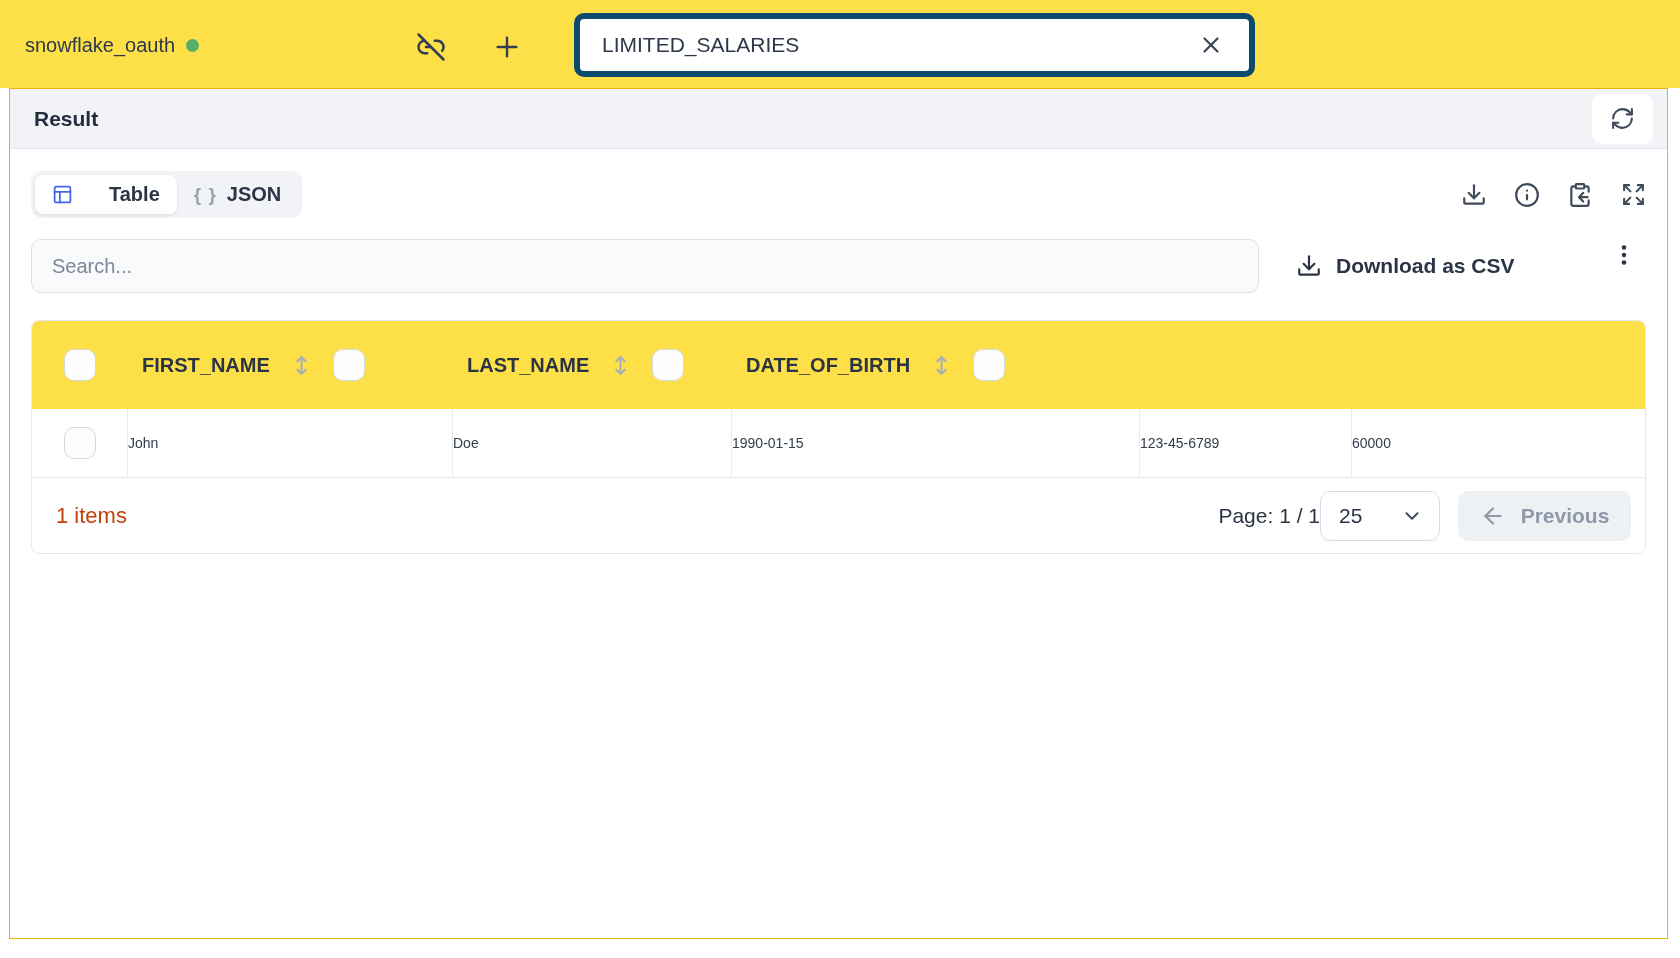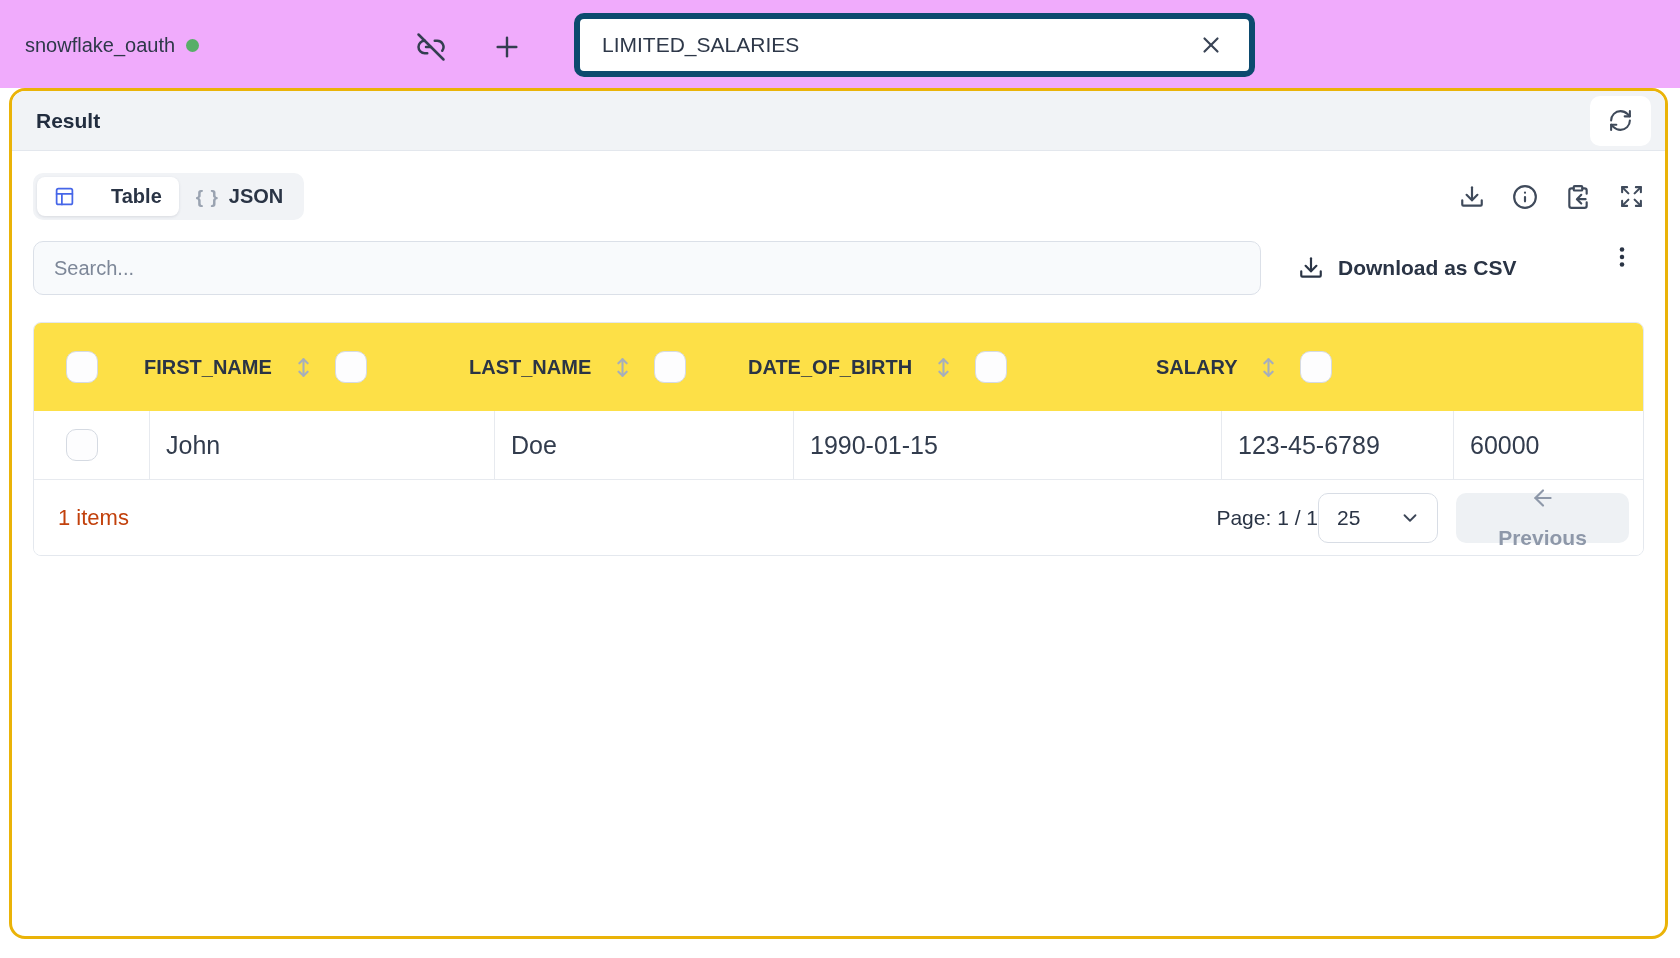--- a/index.html
+++ b/index.html
@@ -1,37 +1,37 @@
 <!DOCTYPE html>
 <html><head>
 <meta charset="utf-8">
 <style>
   * { margin: 0; padding: 0; box-sizing: border-box; }
   html, body { width: 1680px; height: 958px; background: #ffffff; overflow: hidden; }
   body { font-family: "Liberation Sans", "DejaVu Sans", sans-serif; color: #2e3849; }
   svg { display: block; }
 
   
-  .topbar { position: relative; height: 88px; background: #f0abfc; }
+  .topbar { position: relative; height: 88px; background: #fde047; }
   .conn { position: absolute; left: 25px; top: 34px; display: flex; align-items: center; gap: 11px; }
   .conn-name { font-size: 20px; font-weight: 500; color: #2e3849; }
   .conn-dot { width: 13px; height: 13px; border-radius: 50%; background: #58ae68; }
   .icon-btn { background: none; border: none; cursor: pointer; color: #333e50; display: flex; align-items: center; justify-content: center; }
   .unlink-btn { position: absolute; left: 414px; top: 30px; width: 34px; height: 34px; }
   .plus-btn  { position: absolute; left: 490px; top: 30px; width: 34px; height: 34px; }
   .query-box { position: absolute; left: 574px; top: 13px; width: 681px; height: 64px;
                border: 6px solid #0c4a6e; border-radius: 10px; background: #fff;
                display: flex; align-items: center; padding: 0 24px 0 22px; }
   .query-input { flex: 1; border: none; outline: none; font-size: 21px; font-weight: 500;
                  color: #2e3849; font-family: inherit; background: transparent; }
   .query-clear { width: 28px; height: 28px; color: #3a4455; }
 
   
   .panel { position: absolute; left: 9px; top: 88px; width: 1659px; height: 851px;
-           border: 3px solid #eab308; border-radius: 16px; background: #fff; overflow: hidden; }
+           border: 1px solid #eab308; border-radius: 0; background: #fff; overflow: hidden; }
   .panel-header { height: 60px; background: #f1f3f6; border-bottom: 1px solid #e3e7ed;
                   display: flex; align-items: center; padding: 0 14px 0 24px; }
   .panel-title { font-size: 21px; font-weight: 700; color: #222d3f; }
   .refresh-btn { margin-left: auto; width: 61px; height: 50px; background: #fff; border: none;
                  border-radius: 10px; cursor: pointer; color: #3e4959;
                  display: flex; align-items: center; justify-content: center; }
 
   
   .toolbar { margin: 22px 21px 0; display: flex; align-items: center; }
   .segmented { display: flex; align-items: center; background: #f1f3f6; border-radius: 10px;
@@ -62,37 +62,37 @@
   .col-1 { width: 325px; }
   .col-2 { width: 279px; text-align: right; }
   .col-3 { width: 408px; }
   .col-4 { width: 212px; }
   .col-5 { flex: 1; }
   .hcell { display: flex; align-items: center; gap: 19px; padding-left: 15px; }
   .hlabel { font-size: 20px; font-weight: 700; color: #2a3445; white-space: nowrap; }
   .sort-icon { color: #a6aebc; cursor: pointer; }
   .checkbox { width: 32px; height: 32px; border: 1.5px solid #d5dae2; border-radius: 10px;
               background: #fdfdfe; cursor: pointer; flex: none; }
-  .dcell { display: flex; align-items: center; padding-left: 16px; font-size: 25px; color: #323c4d; margin-left: 20px; }
+  .dcell { display: flex; align-items: center; font-size: 14px; color: #323c4d; }
   .grid-row .col-1, .grid-row .col-2, .grid-row .col-3, .grid-row .col-4, .grid-row .col-5 {
     border-left: 1px solid #e7eaef; }
 
   
   .grid-footer { display: flex; align-items: center; height: 75px; background: #fff;
                  padding: 0 14px 0 24px; }
   .items-count { font-size: 22px; color: #c2410c; }
   .page-label { margin-left: auto; font-size: 21px; color: #2a3445; }
   .page-size { width: 120px; height: 50px; border: 1px solid #d8dde5;
                border-radius: 10px; background: #fff; display: flex; align-items: center;
                justify-content: space-between; padding: 0 16px 0 18px; cursor: pointer; }
   .page-size .value { font-size: 21px; color: #2a3445; }
   .page-size .chev { color: #3c4657; }
   .prev-btn { margin-left: 18px; width: 173px; height: 50px; background: #eef1f4; border: none;
               border-radius: 10px; display: flex; align-items: center; justify-content: center;
-              gap: 15px; cursor: pointer; color: #8e98a9; flex-direction: column; }
+              gap: 15px; cursor: pointer; color: #8e98a9; }
   .prev-btn .label { font-size: 21px; font-weight: 600; color: #8e98a9; }
 </style>
 </head>
 <body>
 
 <div class="topbar">
   <div class="conn">
     <span class="conn-name">snowflake_oauth</span>
     <span class="conn-dot"></span>
   </div>
@@ -264,31 +264,20 @@
         <span class="hlabel">DATE_OF_BIRTH</span>
         <span class="sort-icon">
           <svg width="25" height="25" viewBox="0 0 24 24" fill="none" stroke="currentColor" stroke-width="2" stroke-linecap="round" stroke-linejoin="round">
             <path d="M12 4v16"></path>
               <path d="m8 8 4-4 4 4"></path>
               <path d="m16 16-4 4-4-4"></path>
           </svg>
         </span>
         <span class="checkbox"></span>
       </div>
-      <div class="hcell col-5">
-        <span class="hlabel">SALARY</span>
-        <span class="sort-icon">
-          <svg width="25" height="25" viewBox="0 0 24 24" fill="none" stroke="currentColor" stroke-width="2" stroke-linecap="round" stroke-linejoin="round">
-            <path d="M12 4v16"></path>
-              <path d="m8 8 4-4 4 4"></path>
-              <path d="m16 16-4 4-4-4"></path>
-          </svg>
-        </span>
-        <span class="checkbox"></span>
-      </div>
     </div>
 
     <div class="grid-row">
       <div class="col-0">
         <span class="checkbox"></span>
       </div>
       <div class="dcell col-1">John</div>
       <div class="dcell col-2">Doe</div>
       <div class="dcell col-3">1990-01-15</div>
       <div class="dcell col-4">123-45-6789</div>

